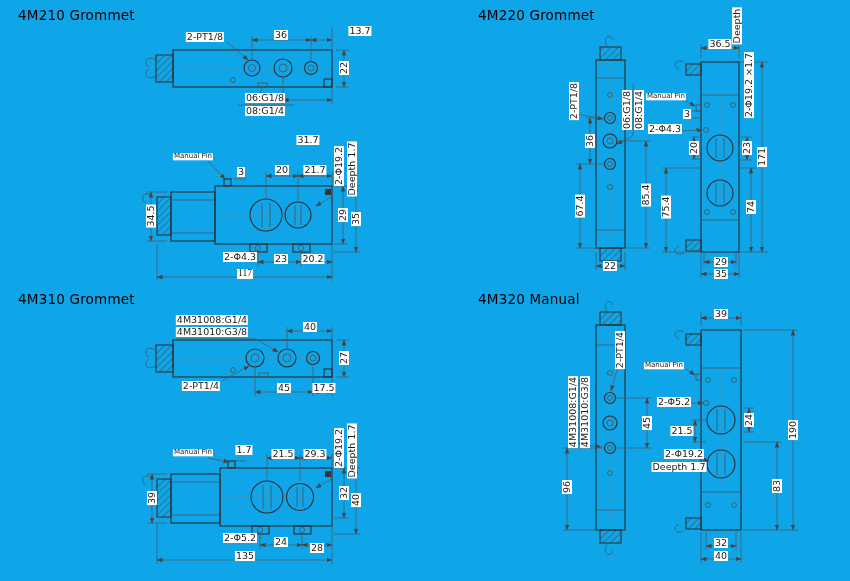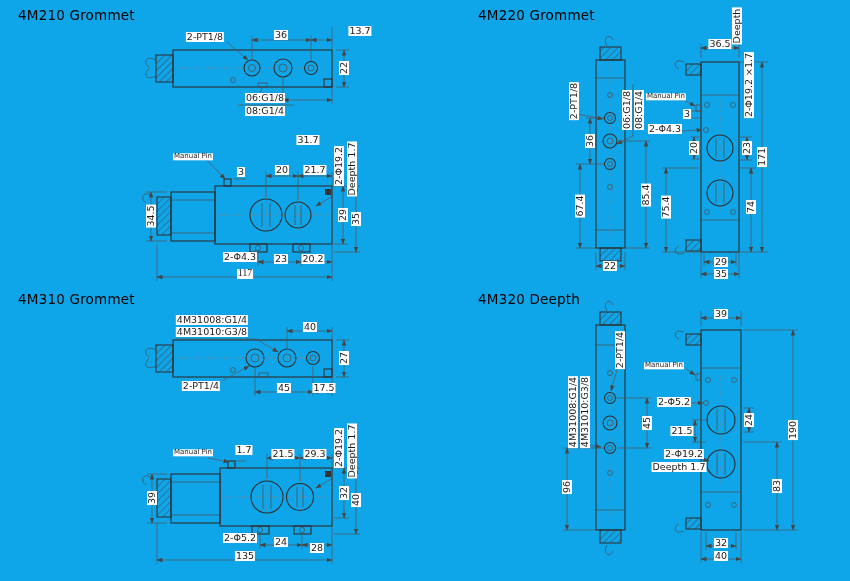--- a/index.html
+++ b/index.html
@@ -351,21 +351,21 @@
       <line class="dim" x1="706" y1="546" x2="736" y2="546" marker-start="url(#as)" marker-end="url(#ae)"></line>
       <line class="dim" x1="701" y1="532" x2="701" y2="563"></line>
       <line class="dim" x1="741" y1="532" x2="741" y2="563"></line>
       <line class="dim" x1="701" y1="559" x2="741" y2="559" marker-start="url(#as)" marker-end="url(#ae)"></line>
     </g>
   </svg>
 
   <div class="title" style="left:18px;top:7px">4M210 Grommet</div>
   <div class="title" style="left:478px;top:7px">4M220 Grommet</div>
   <div class="title" style="left:18px;top:291px">4M310 Grommet</div>
-  <div class="title" style="left:478px;top:291px">4M320 Deepth</div>
+  <div class="title" style="left:478px;top:291px">4M320 Manual</div>
 
   <div id="labels-layer">
       <span class="lbl" style="left: 205px; top: 37px;">2-PT1/8</span>
       <span class="lbl" style="left: 281px; top: 35px;">36</span>
       <span class="lbl" style="left: 322px; top: 31px; margin-left: 38px;">13.7</span>
       <span class="lbl rot" style="left: 344px; top: 68px;">22</span>
       <span class="lbl" style="left: 265px; top: 98px;">06:G1/8</span>
       <span class="lbl" style="left: 265px; top: 111px;">08:G1/4</span>
       <span class="lbl" style="left: 308px; top: 95px; margin-top: 45px;">31.7</span>
       <span class="lbl small" style="left: 193px; top: 157px;">Manual Pin</span>

